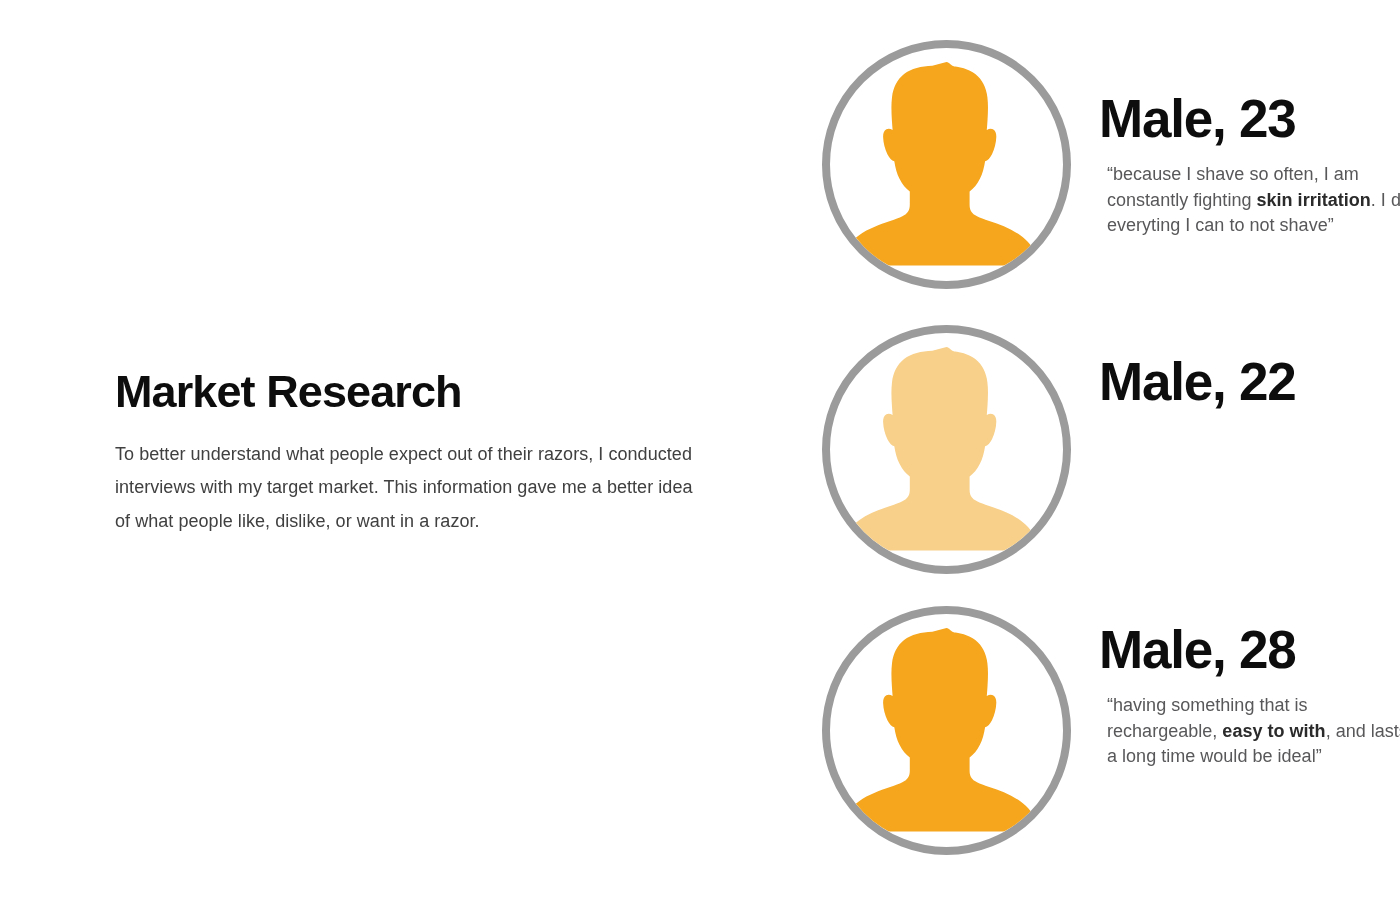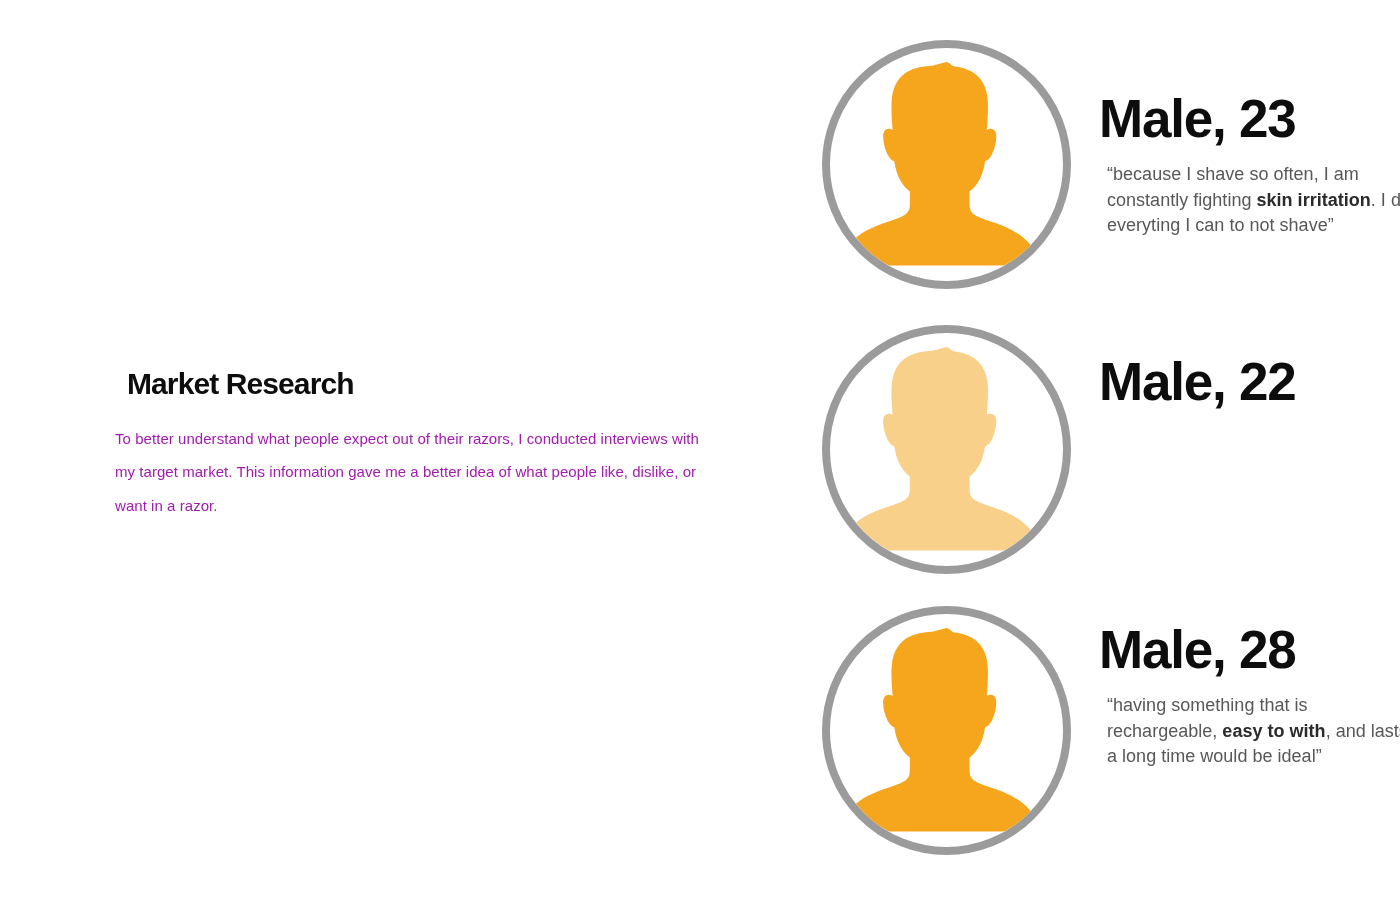--- a/index.html
+++ b/index.html
@@ -16,31 +16,31 @@
   }
 
   
   .left-col {
     position: absolute;
     left: 115px;
     top: 368px;
     width: 600px;
   }
   .page-title {
-    font-size: 30px;
+    font-size: 45px;
     font-weight: bold;
     color: #0d0d0d;
     letter-spacing: -0.9px;
     line-height: 1.06;
-    margin: 0 0 22px 12px;
+    margin: 0 0 22px 0;
     white-space: nowrap;
   }
   .page-body {
-    font-size: 15px;
-    color: #a21caf;
+    font-size: 18px;
+    color: #404040;
     line-height: 33.5px;
     margin: 0;
     width: 590px;
     letter-spacing: 0.05px;
   }
 
   
   .personas {
     position: absolute;
     left: 0;

